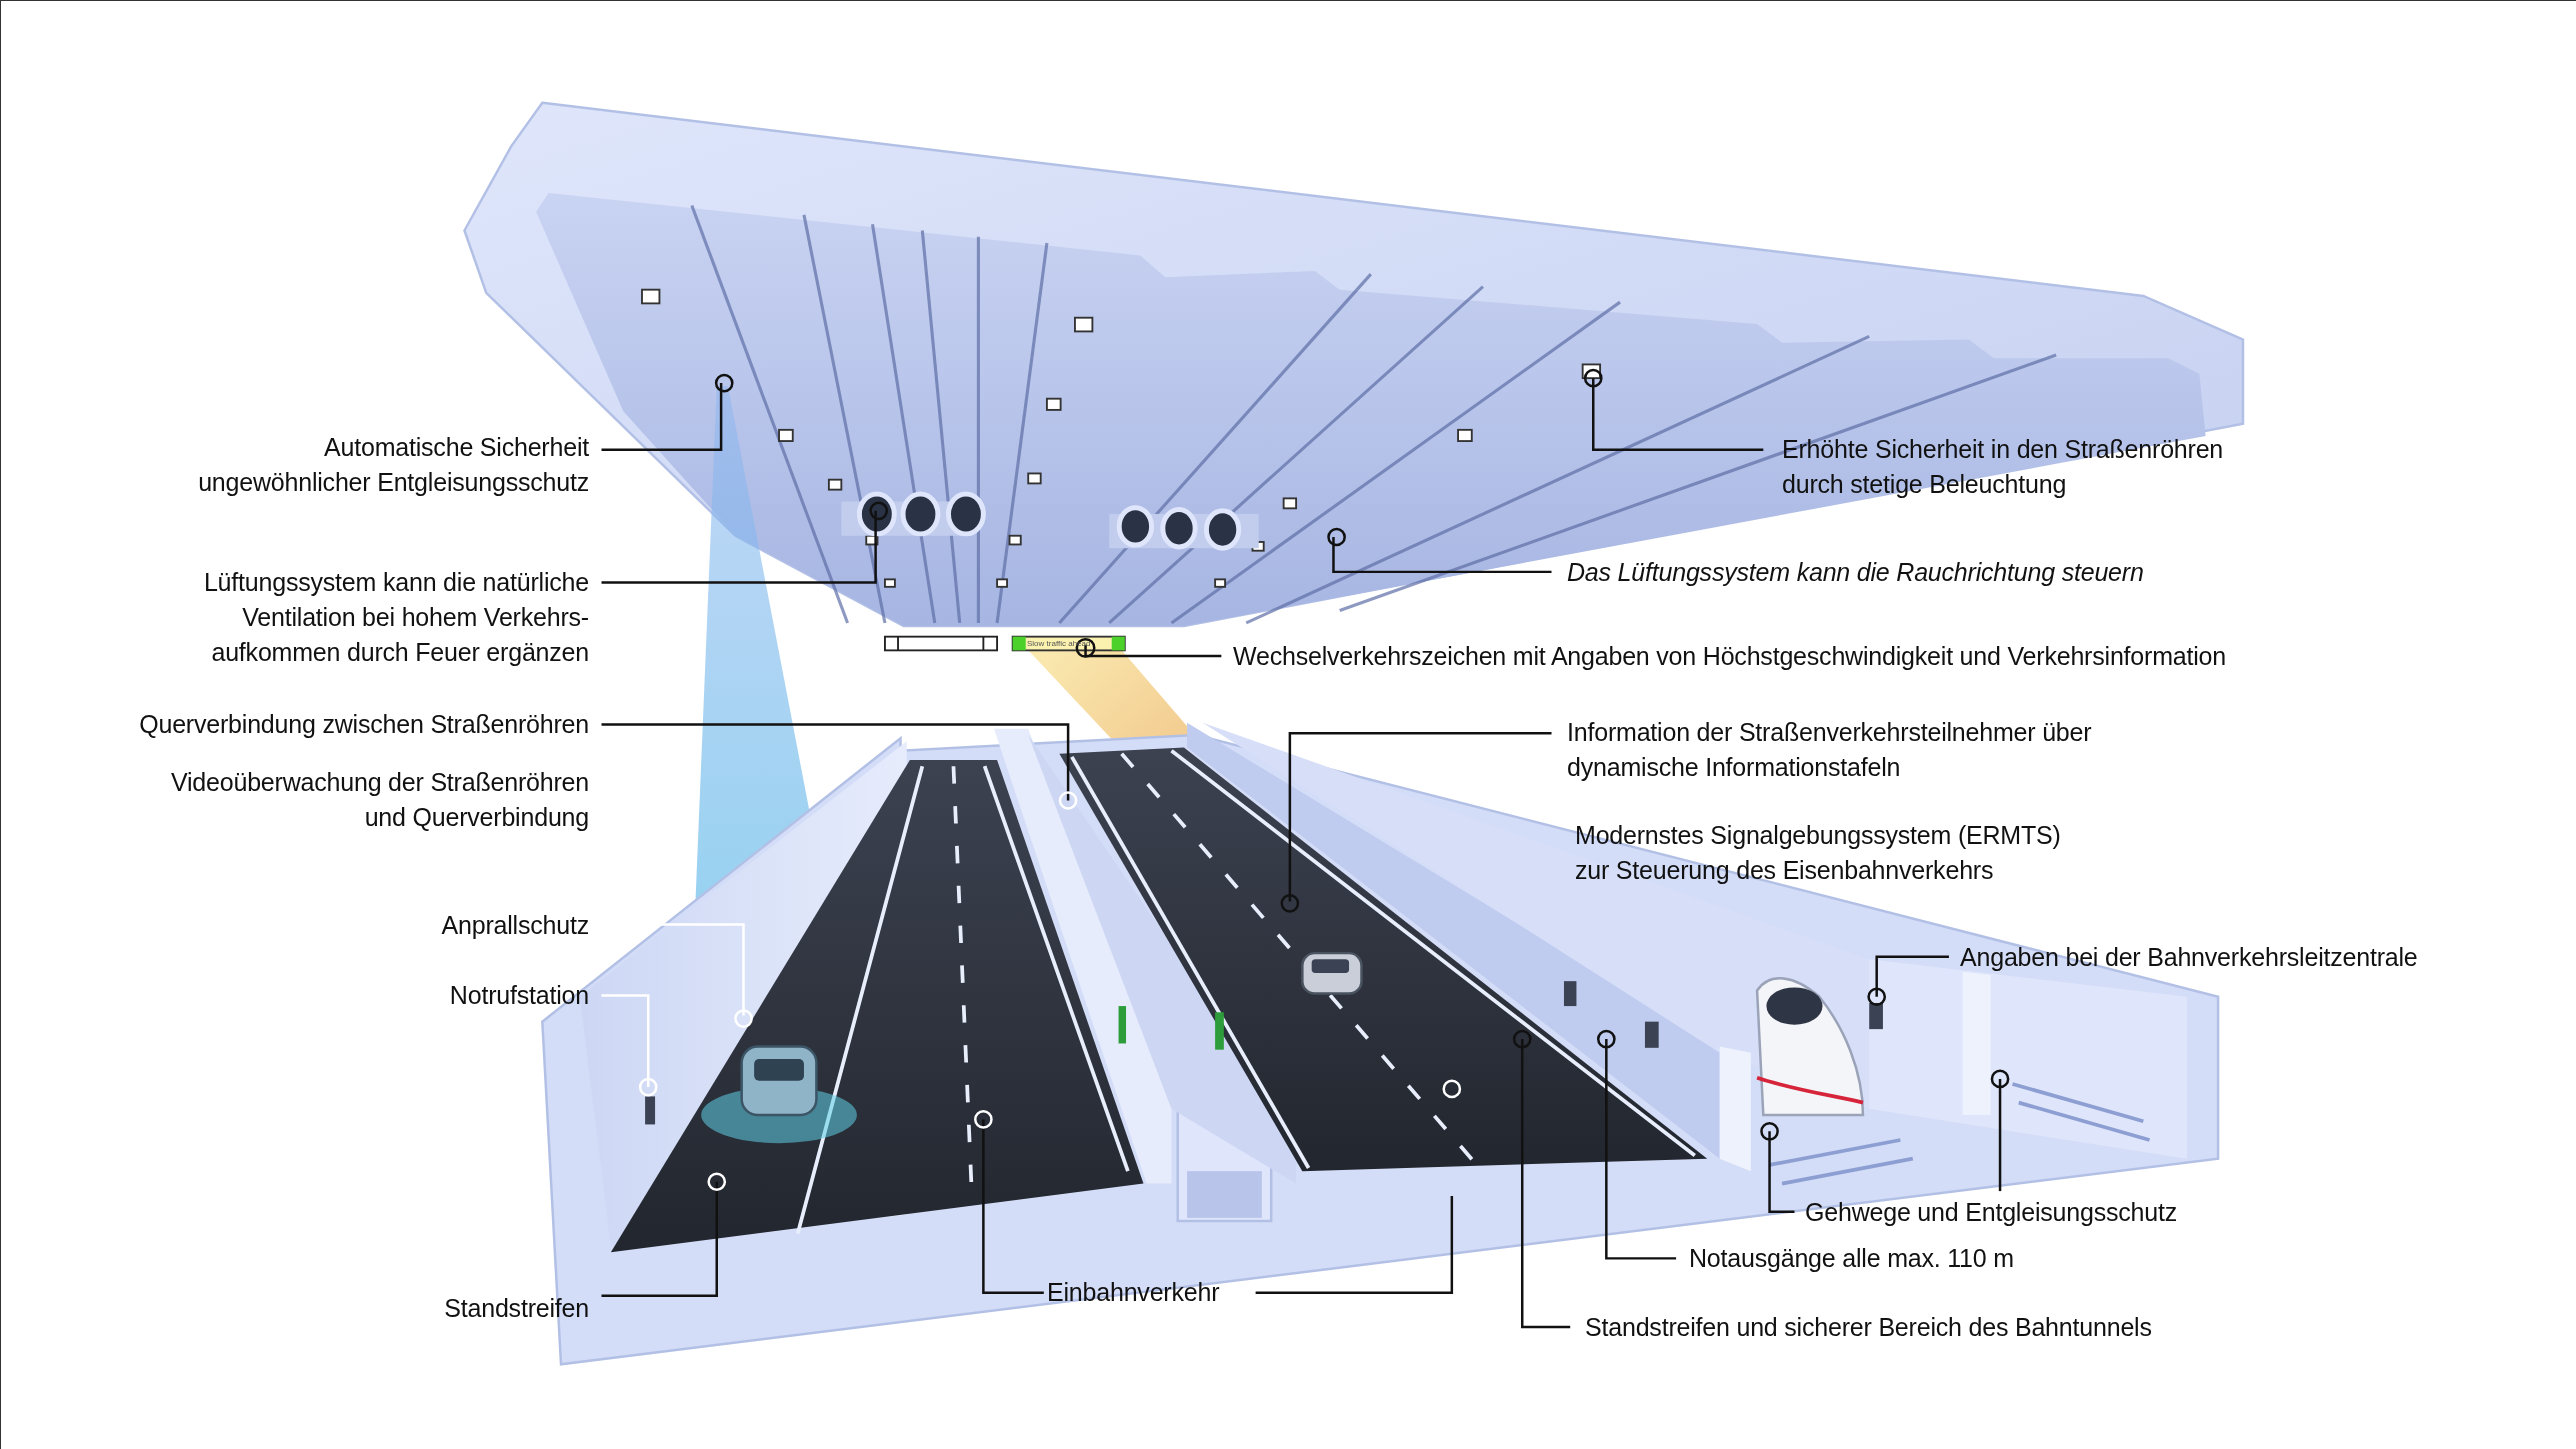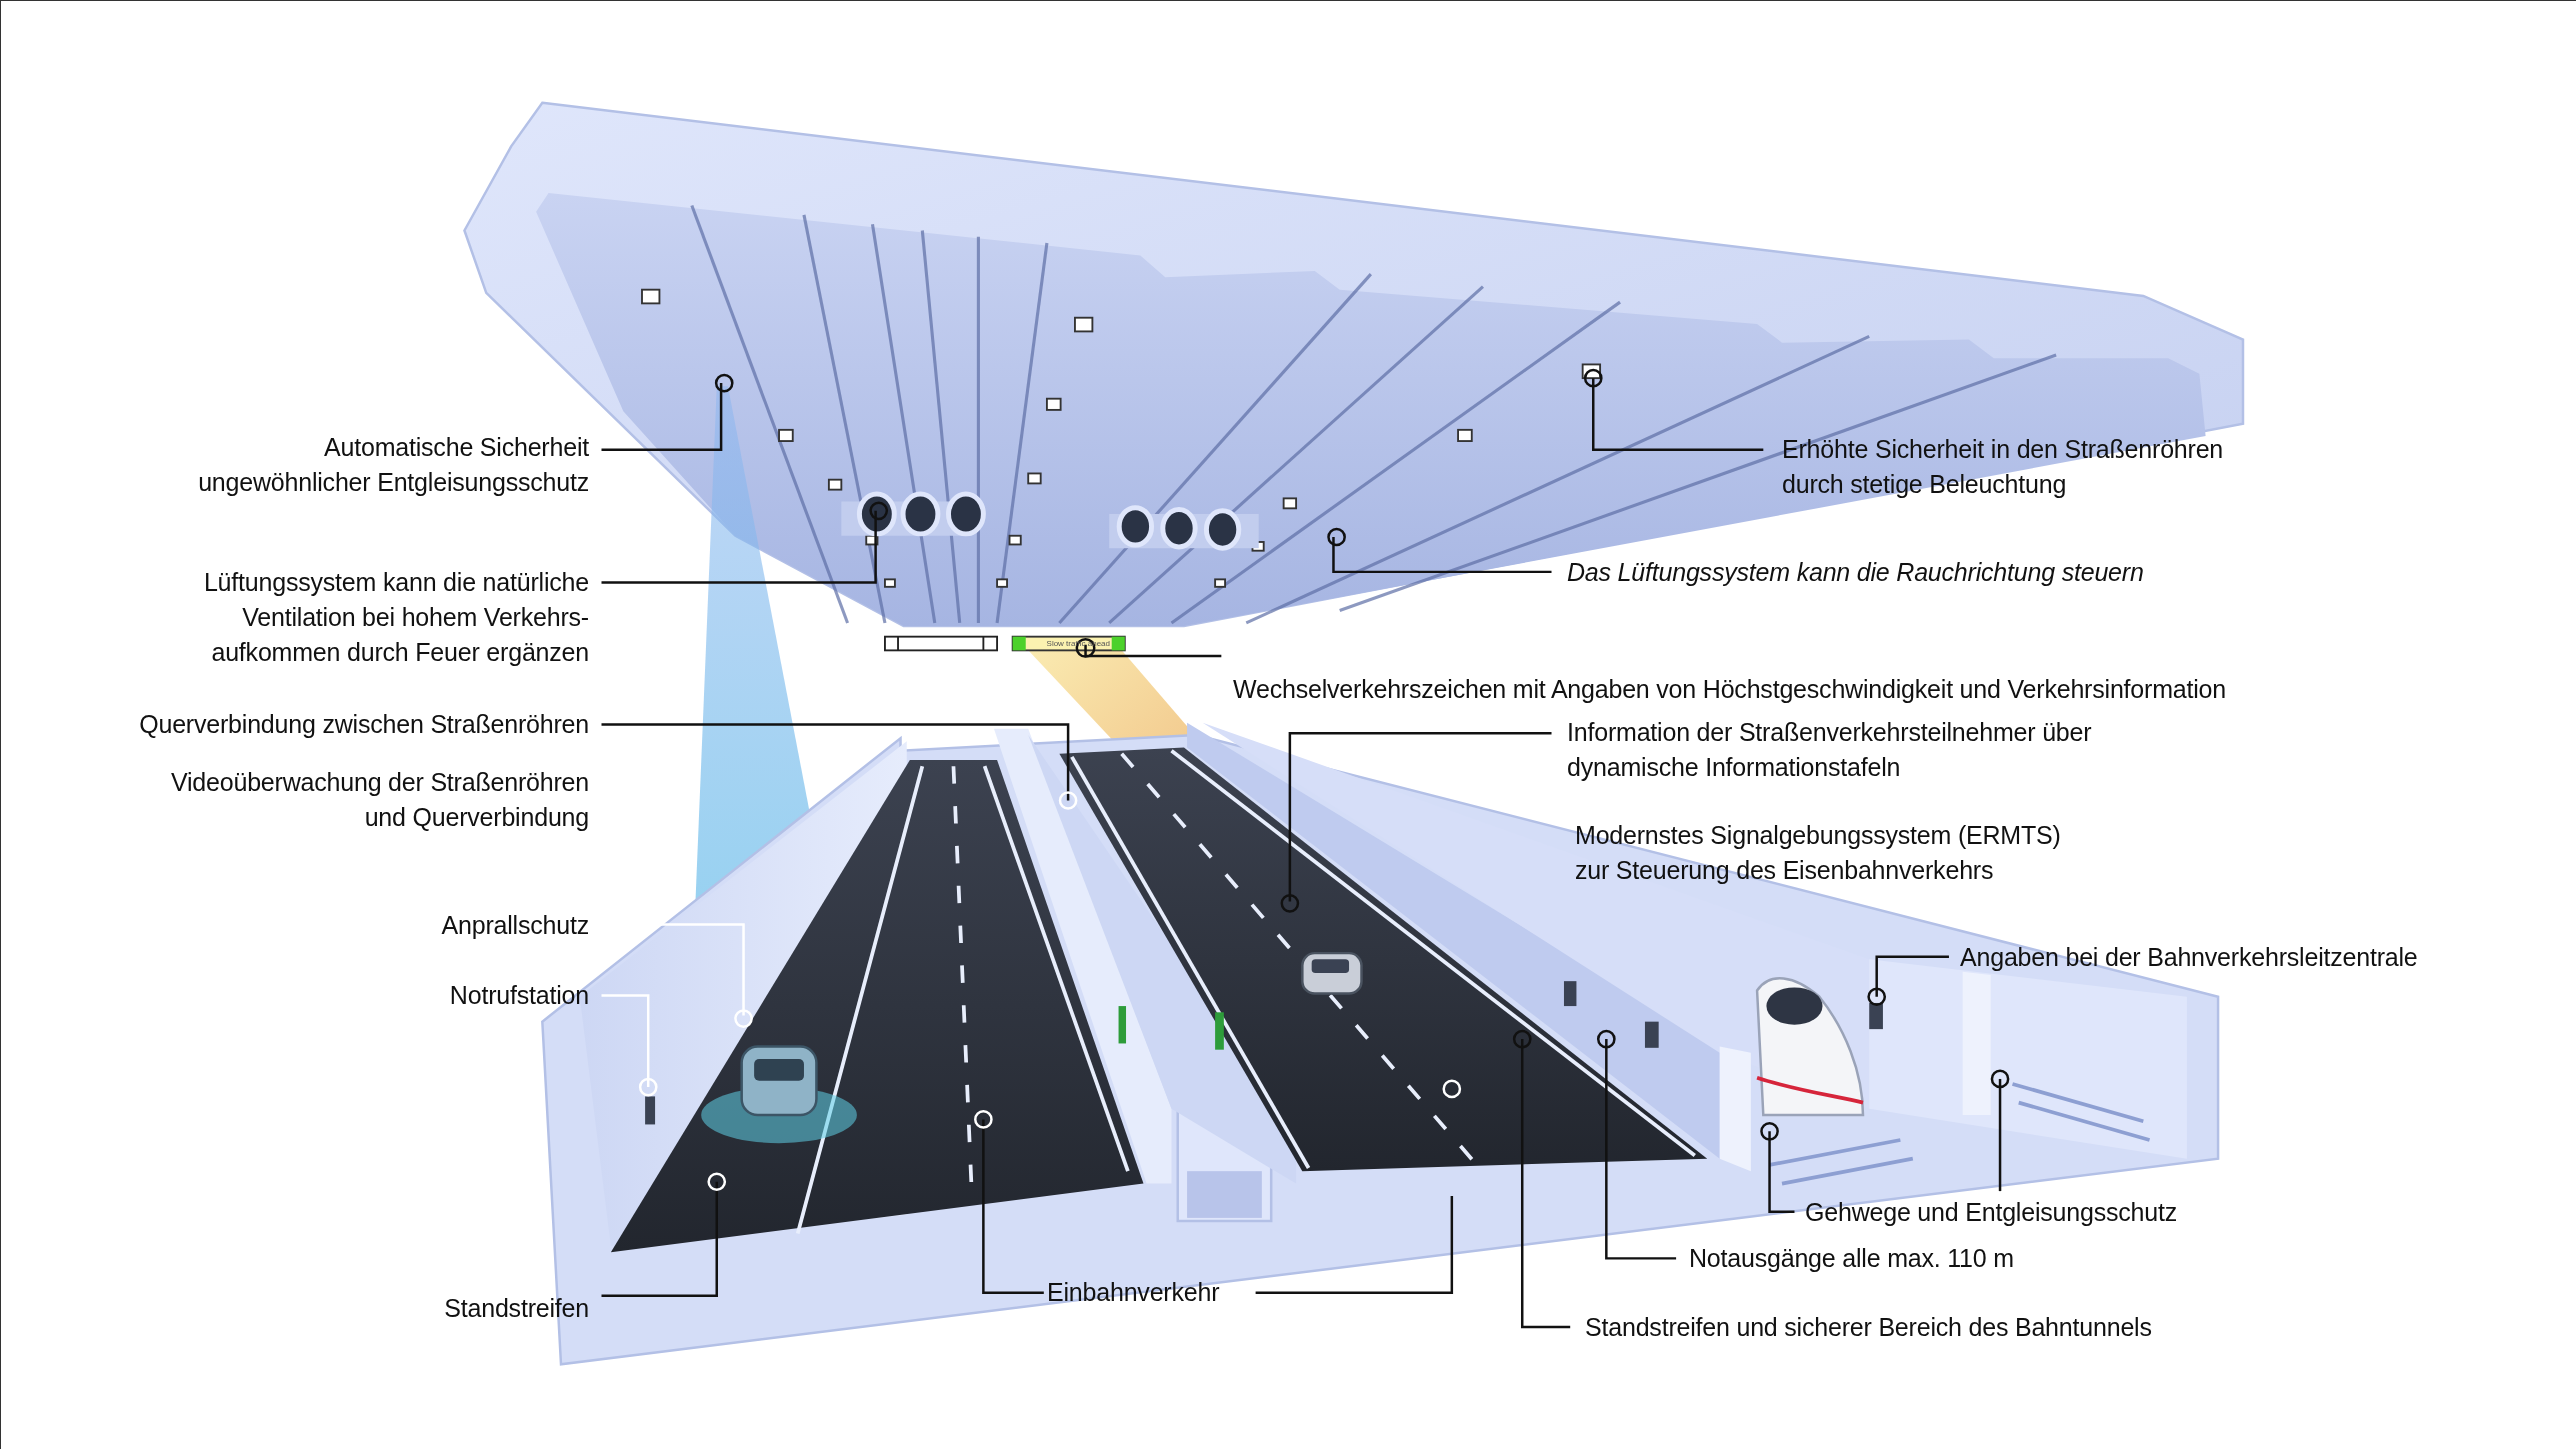--- a/index.html
+++ b/index.html
@@ -202,21 +202,21 @@
     <circle cx="1578" cy="1797" r="13" stroke="#fff"></circle>
     <circle cx="2330" cy="1748" r="13" stroke="#fff"></circle>
     <circle cx="2443" cy="1668" r="13"></circle>
     <circle cx="2578" cy="1668" r="13"></circle>
     <circle cx="3012" cy="1600" r="13"></circle>
     <circle cx="2840" cy="1816" r="13"></circle>
     <circle cx="3210" cy="1732" r="13"></circle>
   </g>
 </svg>
 
-<div style="position:absolute;left:1027px;top:638px;width:83px;height:12.5px;font-size:8px;line-height:12.5px;text-align:right;color:#555;font-family:'Liberation Sans',sans-serif;">Slow traffic ahead</div>
+<div style="position:absolute;left:1027px;top:638px;width:83px;height:12.5px;font-size:8px;line-height:12.5px;text-align:left;color:#555;font-family:'Liberation Sans',sans-serif;">Slow traffic ahead</div>
 
 <div class="lbl r" style="right:1987px;top:430px;">
   <div>Automatische Sicherheit</div>
   <div>ungewöhnlicher Entgleisungsschutz</div>
 </div>
 <div class="lbl r" style="right:1987px;top:565px;">
   <div>Lüftungssystem kann die natürliche</div>
   <div>Ventilation bei hohem Verkehrs-</div>
   <div>aufkommen durch Feuer ergänzen</div>
 </div>
@@ -241,21 +241,21 @@
   <div>Einbahnverkehr</div>
 </div>
 
 <div class="lbl" style="left:1782px;top:432px;">
   <div>Erhöhte Sicherheit in den Straßenröhren</div>
   <div>durch stetige Beleuchtung</div>
 </div>
 <div class="lbl" style="left:1567px;top:555px;font-style:italic;">
   <div>Das Lüftungssystem kann die Rauchrichtung steuern</div>
 </div>
-<div class="lbl" style="left:1233px;top:639px;margin-top:33px;">
+<div class="lbl" style="left:1233px;top:639px;">
   <div>Wechselverkehrszeichen mit Angaben von Höchstgeschwindigkeit und Verkehrsinformation</div>
 </div>
 <div class="lbl" style="left:1567px;top:715px;">
   <div>Information der Straßenverkehrsteilnehmer über</div>
   <div>dynamische Informationstafeln</div>
 </div>
 <div class="lbl" style="left:1575px;top:818px;">
   <div>Modernstes Signalgebungssystem (ERMTS)</div>
   <div>zur Steuerung des Eisenbahnverkehrs</div>
 </div>

